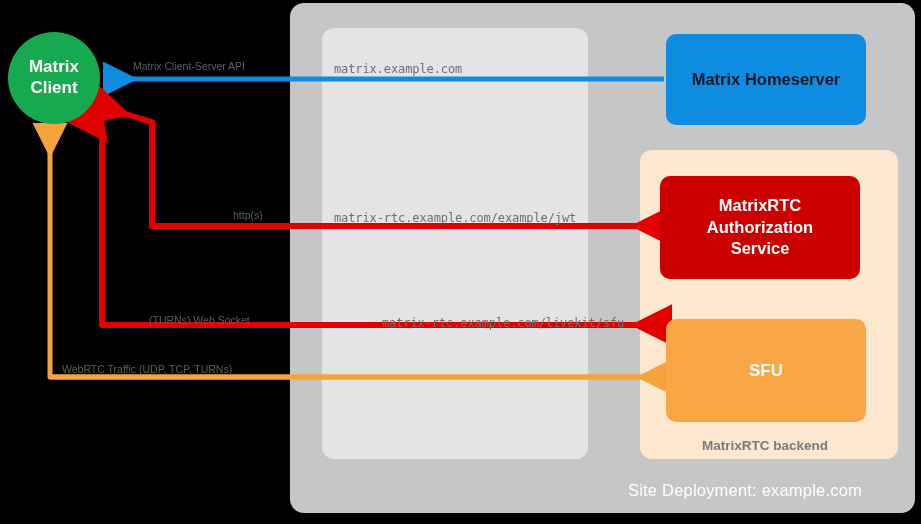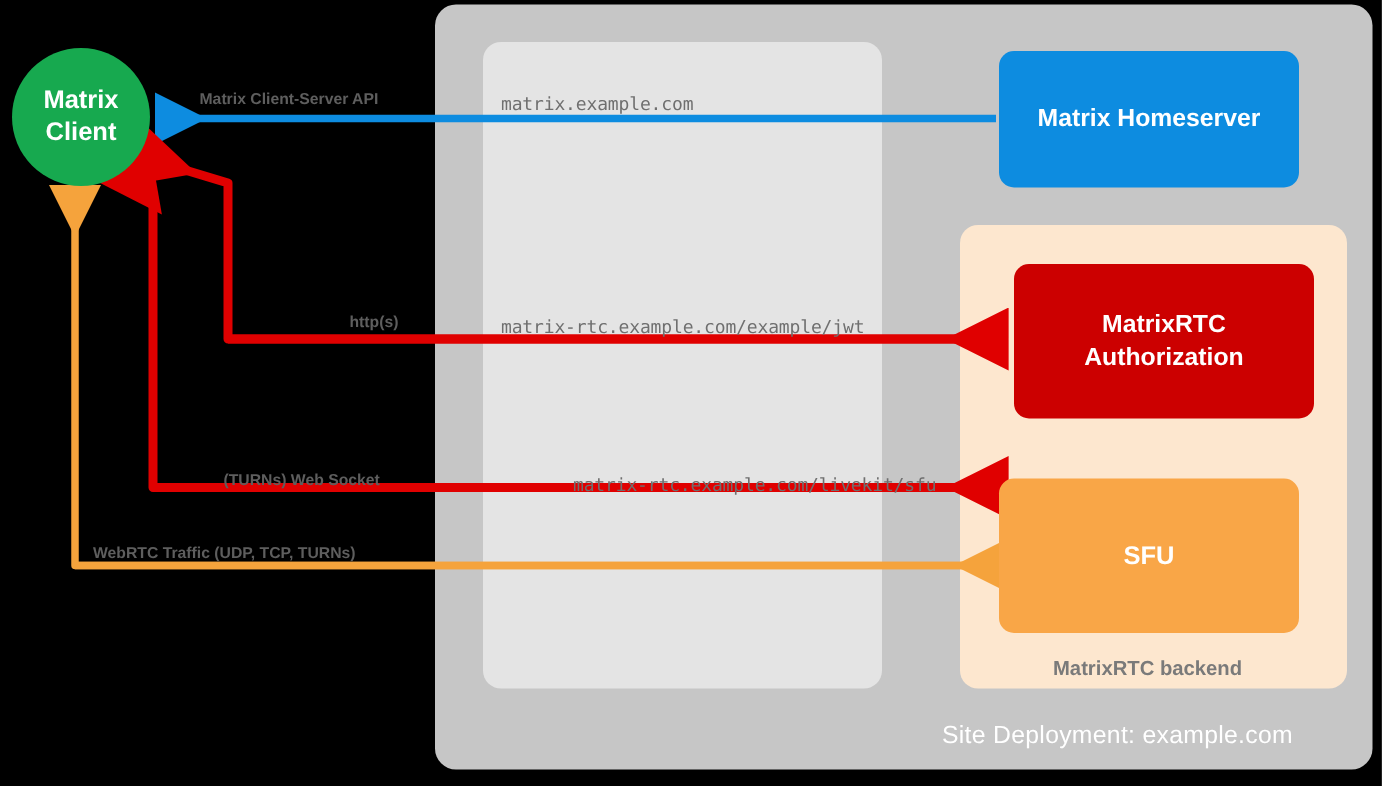--- a/index.html
+++ b/index.html
@@ -60,43 +60,43 @@
     align-items: center; justify-content: center;
     color: #ffffff; font-weight: bold; font-size: 17px;
     line-height: 1.22;
     text-align: center;
   }
   #matrix-homeserver {
     left: 666px; top: 34px; width: 200px; height: 91px;
     background: #0d8ce0;
     border-radius: 10px;
     display: flex; align-items: center; justify-content: center;
-    color: #ffffff; font-weight: bold; font-size: 16.5px;
+    color: #0f172a; font-weight: bold; font-size: 16.5px;
     text-align: center;
   }
   #matrixrtc-auth-service {
-    left: 676px; top: 176px; width: 200px; height: 103px;
+    left: 660px; top: 176px; width: 200px; height: 103px;
     background: #cc0000;
     border-radius: 10px;
     display: flex; align-items: center; justify-content: center;
     color: #ffffff; font-weight: bold; font-size: 16.5px;
     line-height: 1.3; text-align: center;
   }
   #sfu {
     left: 666px; top: 319px; width: 200px; height: 103px;
     background: #f9a647;
     border-radius: 10px;
     display: flex; align-items: center; justify-content: center;
     color: #ffffff; font-weight: bold; font-size: 17px;
     text-align: center;
   }
 
   
   .edge-proto {
-    font-size: 10.5px; font-weight: bold; color: #5e5e5e;
+    font-size: 10.5px; font-weight: normal; color: #5e5e5e;
     white-space: nowrap;
   }
   .edge-url {
     font-family: "DejaVu Sans Mono", monospace;
     font-size: 12px; color: #6f6f6f;
     white-space: nowrap;
     letter-spacing: -0.1px;
   }
   #label-cs-api  { left: 133px; top: 60px; }
   #label-https   { left: 233px; top: 209px; }
@@ -163,20 +163,21 @@
   </div>
 
   <div class="abs" id="matrix-homeserver">
     <span>Matrix Homeserver</span>
   </div>
 
   <div class="abs" id="matrixrtc-auth-service">
     <div>
       <div>MatrixRTC</div>
       <div>Authorization</div>
+      <div>Service</div>
     </div>
   </div>
 
   <div class="abs" id="sfu">
     <span>SFU</span>
   </div>
 
   <div class="abs edge-proto" id="label-cs-api">Matrix Client-Server API</div>
   <div class="abs edge-url" id="url-matrix">matrix.example.com</div>
 

